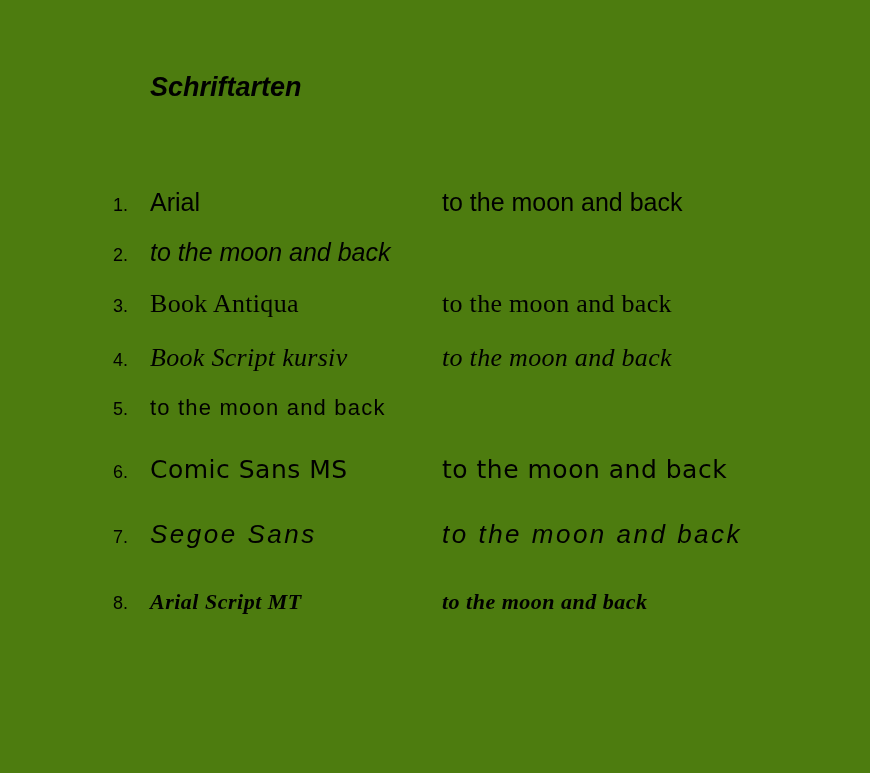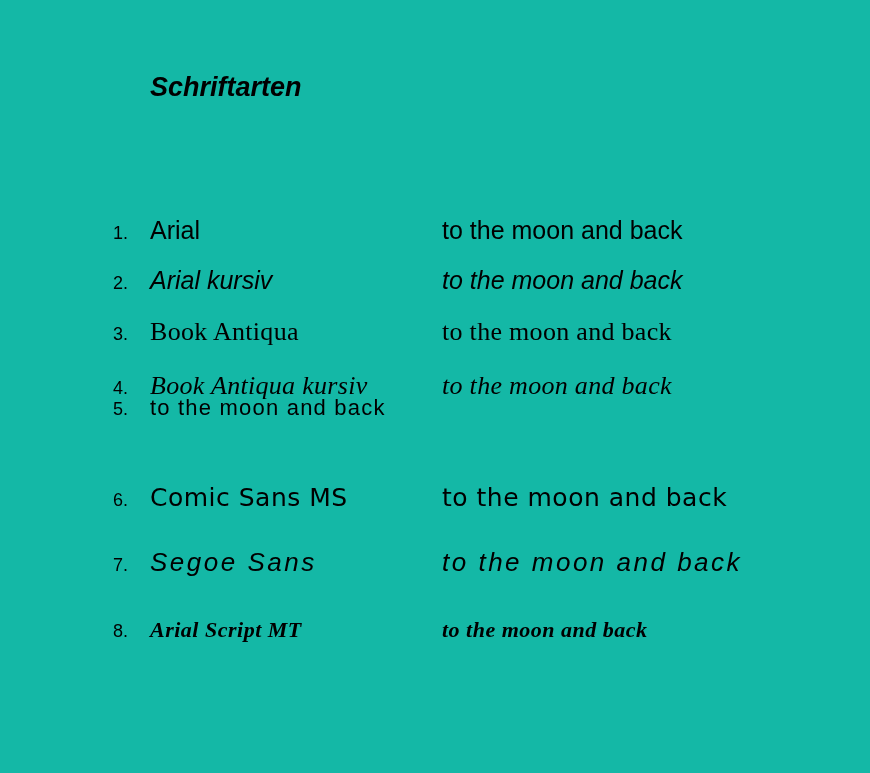--- a/index.html
+++ b/index.html
@@ -4,21 +4,21 @@
 <style>
   html, body {
     margin: 0;
     padding: 0;
     background: #ffffff;
   }
   .page {
     position: relative;
     width: 870px;
     height: 773px;
-    background: #14b8a6;
+    background: #4d7c0f;
     overflow: hidden;
     color: #000000;
   }
   .title {
     position: absolute;
     left: 150px;
     top: 73px;
     margin: 0;
     font-family: "Liberation Sans", sans-serif;
     font-size: 27px;
@@ -43,21 +43,20 @@
     font-size: 18px;
     font-style: normal;
     font-weight: normal;
     letter-spacing: 0;
     color: #000000;
   }
   .name {
     display: inline-block;
     width: 292px;
     flex: 0 0 292px;
-    margin-top: 28px;
   }
   
   .r1 { top: 190px; }
   .r2 { top: 240px; }
   .r3 { top: 291px; }
   .r4 { top: 345px; }
   .r5 { top: 397px; }
   .r6 { top: 457px; }
   .r7 { top: 521px; }
   .r8 { top: 591px; }
@@ -79,33 +78,32 @@
   <h1 class="title">Schriftarten</h1>
 
   <div class="row r1 f-arial">
     <span class="num">1.</span>
     <span class="name">Arial</span>
     <span class="sample">to the moon and back</span>
   </div>
 
   <div class="row r2 f-arial-k">
     <span class="num">2.</span>
-    <span class="name">Arial kursiv</span>
     <span class="sample">to the moon and back</span>
   </div>
 
   <div class="row r3 f-book">
     <span class="num">3.</span>
     <span class="name">Book Antiqua</span>
     <span class="sample">to the moon and back</span>
   </div>
 
   <div class="row r4 f-book-k">
     <span class="num">4.</span>
-    <span class="name">Book Antiqua kursiv</span>
+    <span class="name">Book Script kursiv</span>
     <span class="sample">to the moon and back</span>
   </div>
 
   <div class="row r5 f-bradley">
     <span class="num">5.</span>
     <span class="sample">to the moon and back</span>
   </div>
 
   <div class="row r6 f-comic">
     <span class="num">6.</span>

